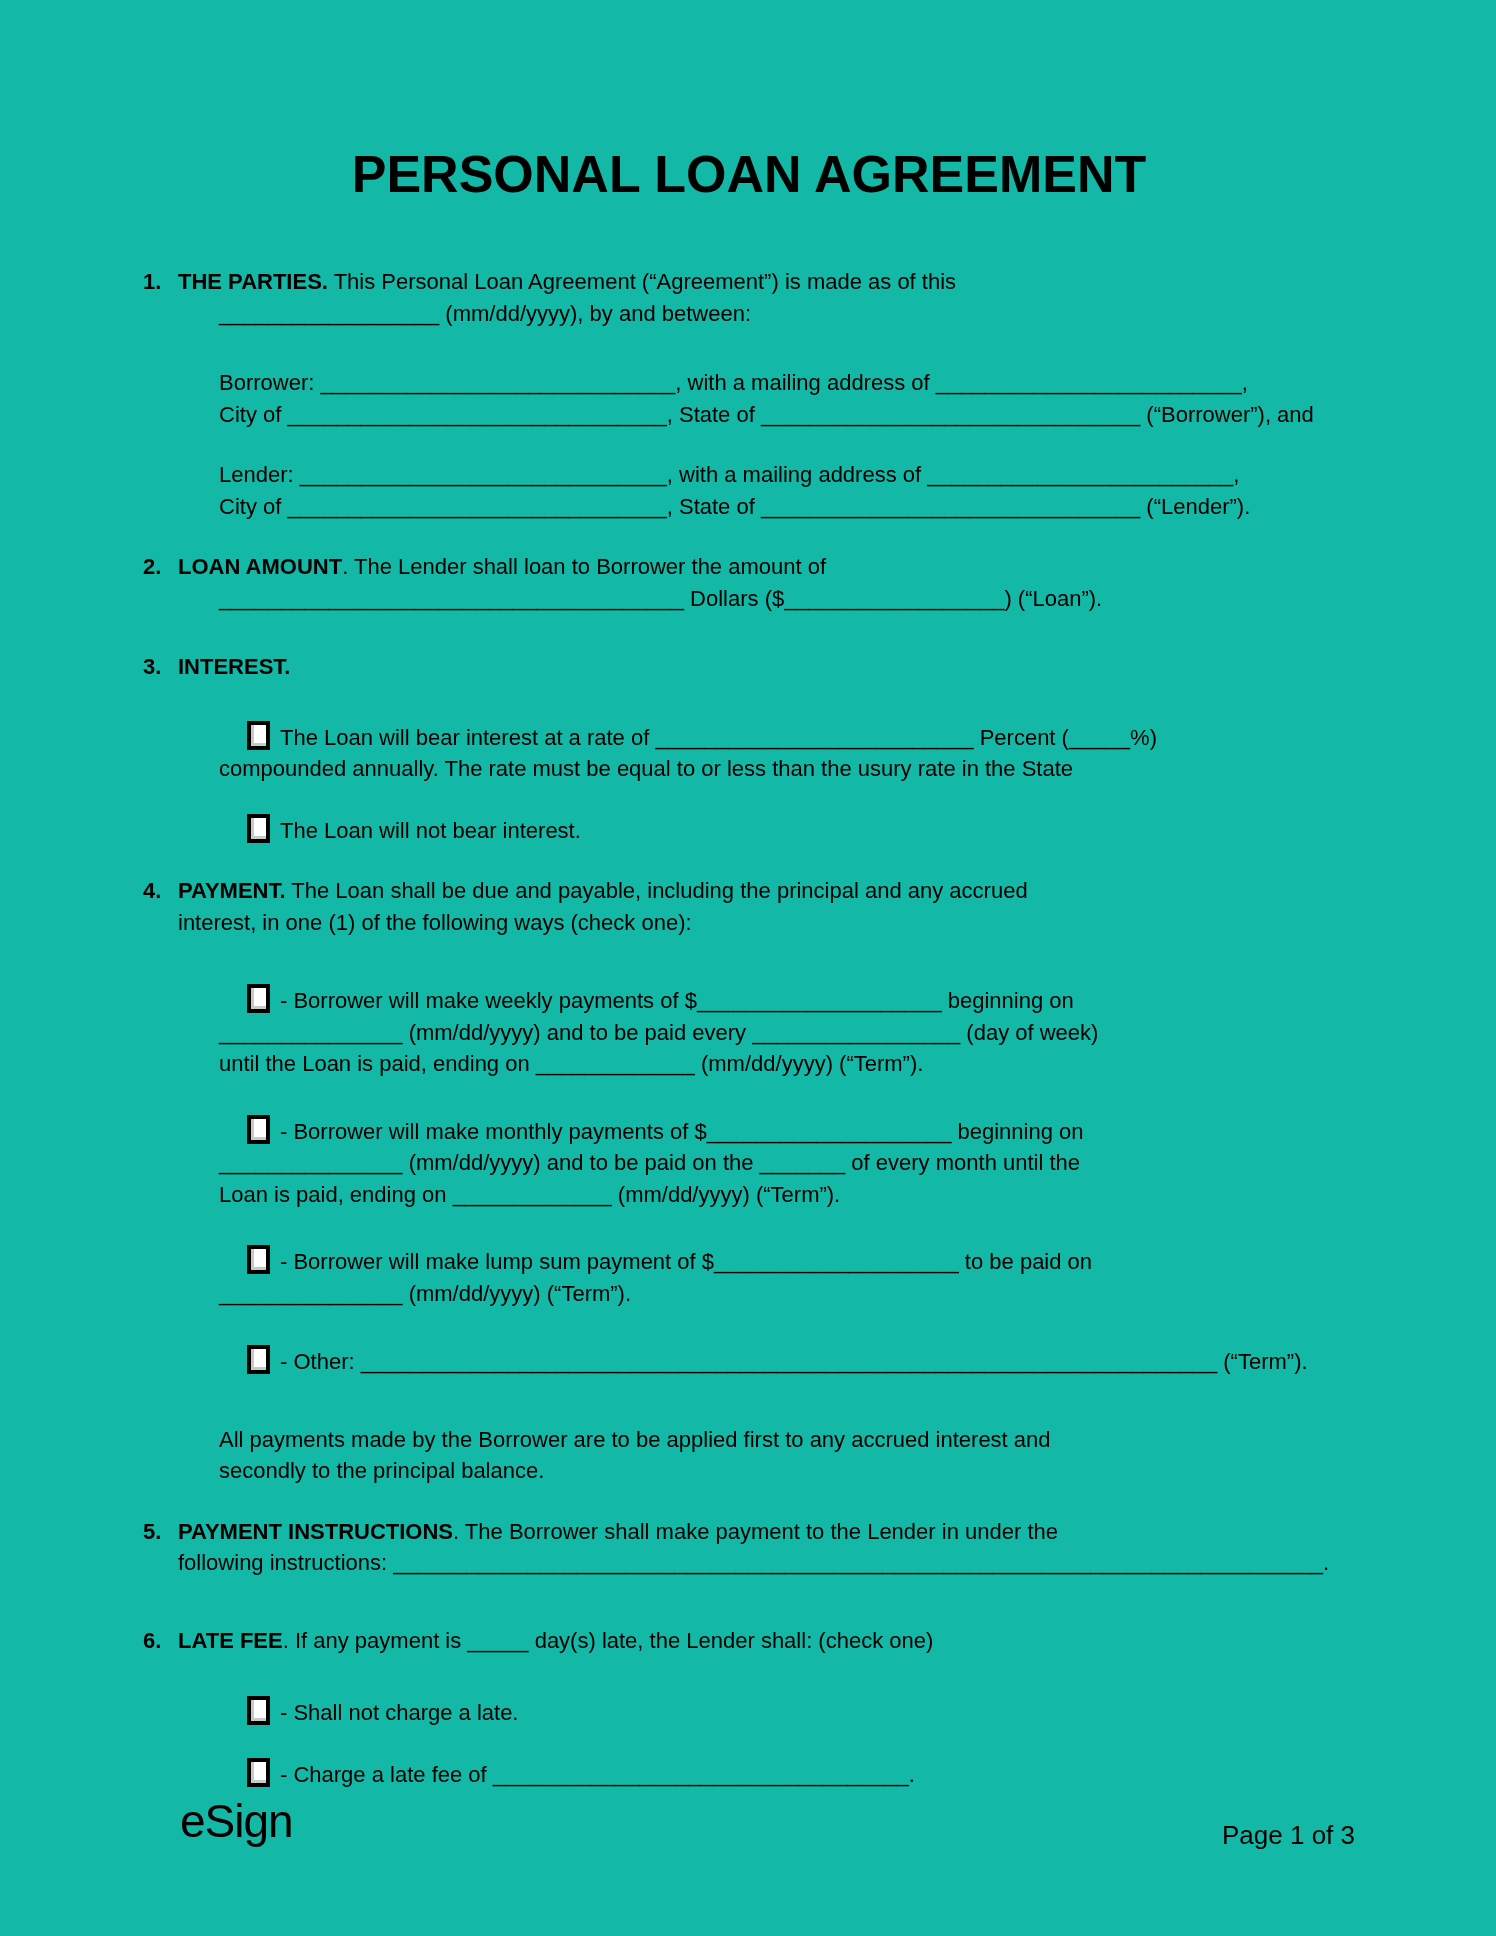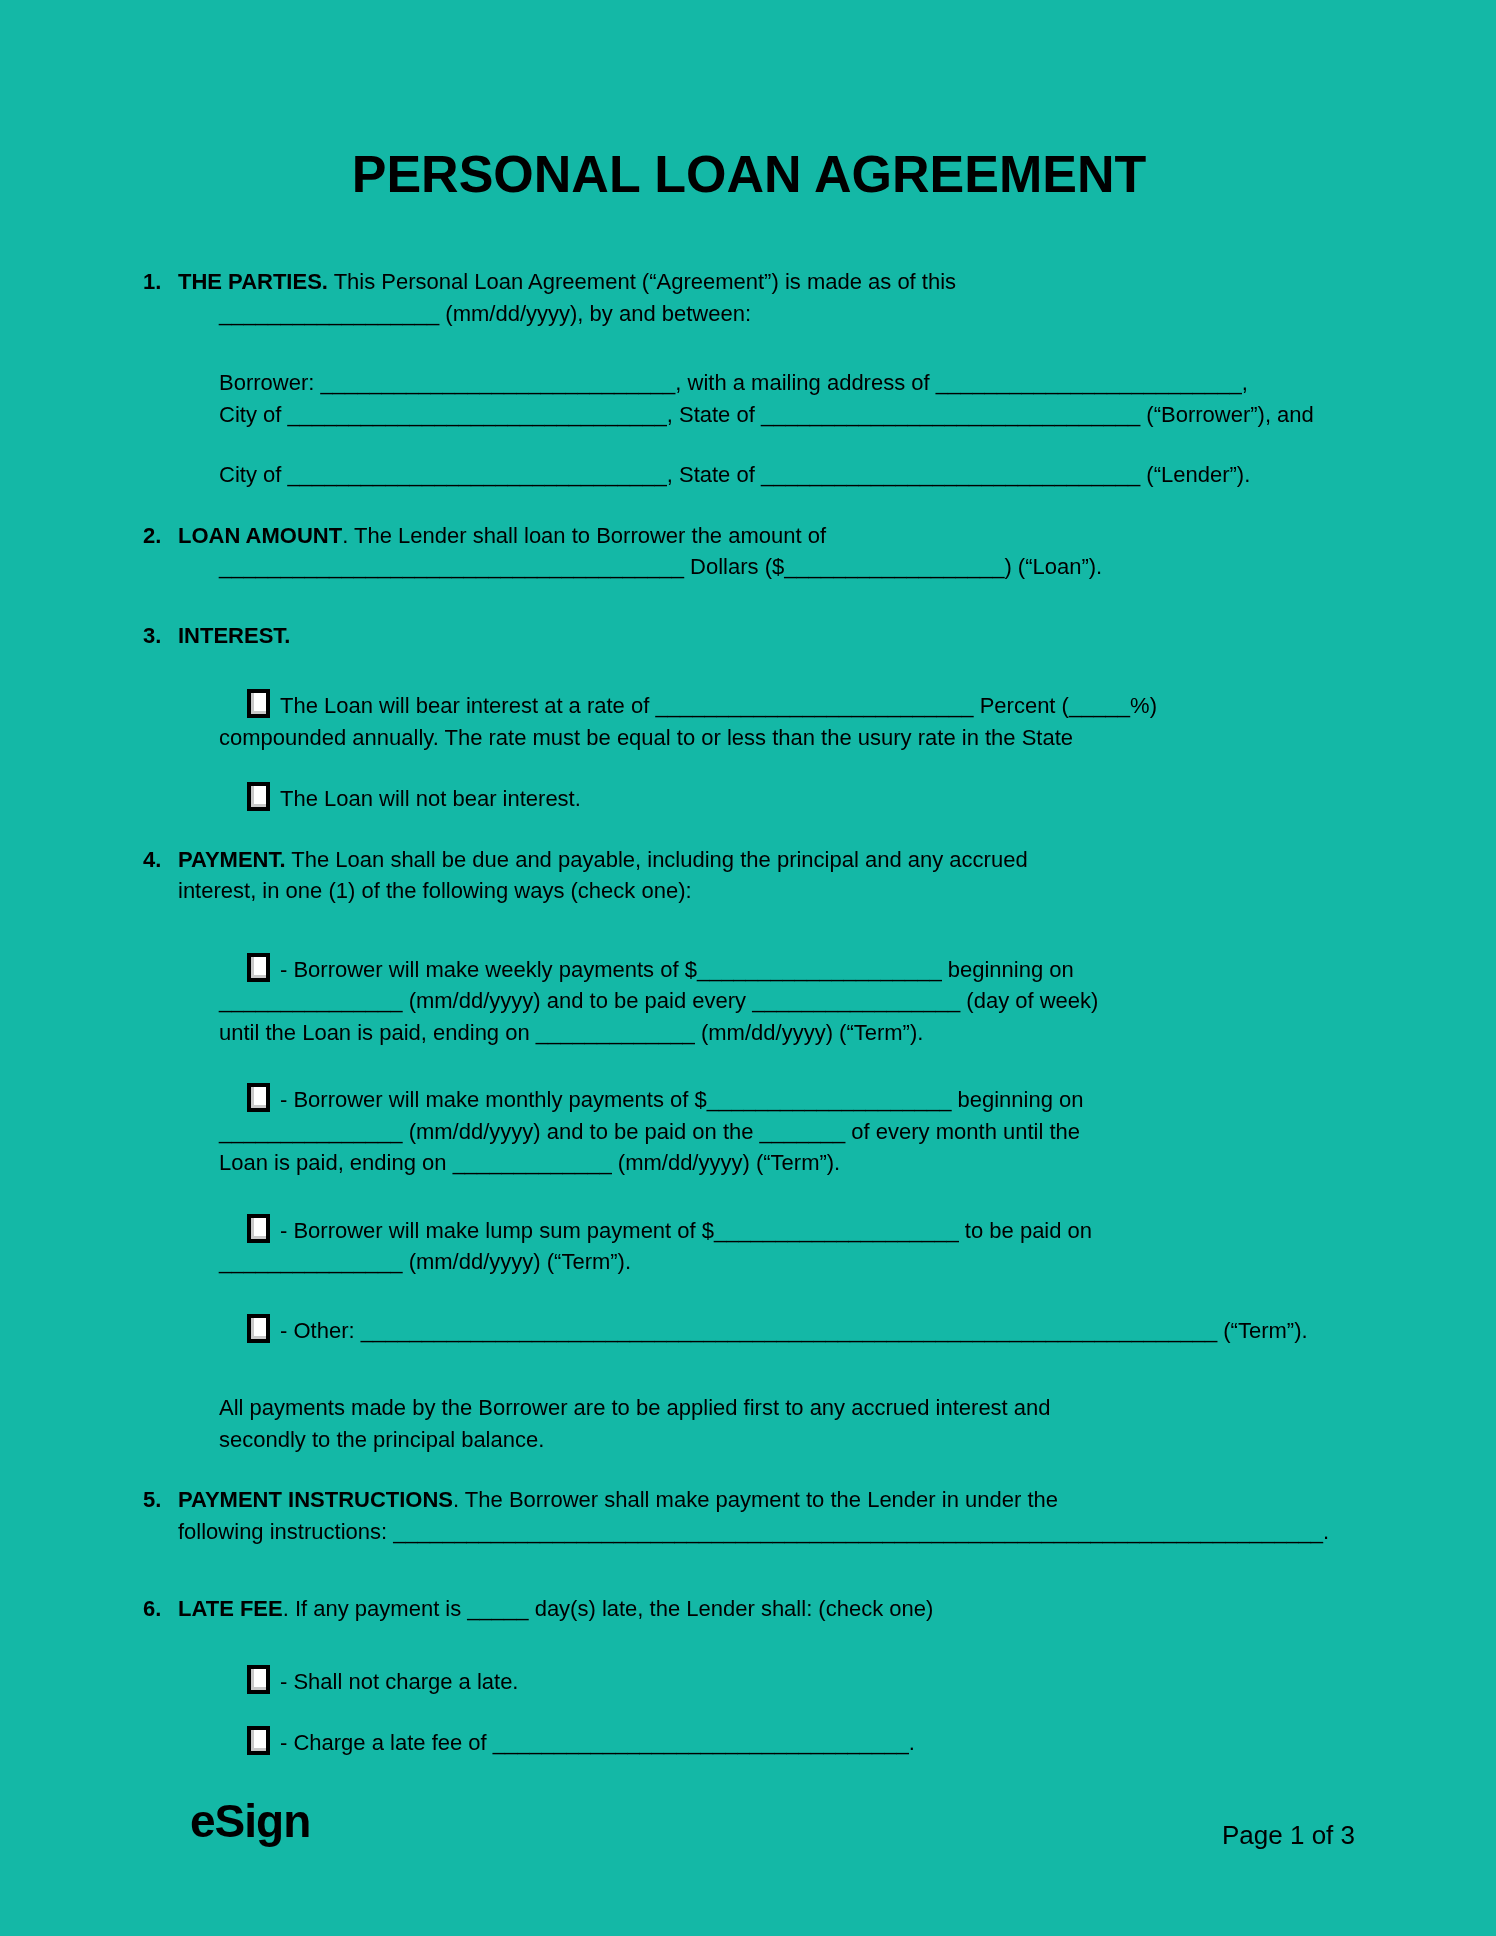--- a/index.html
+++ b/index.html
@@ -27,22 +27,22 @@
   .cb{
     display:inline-block;width:15px;height:21px;
     border:4px solid #000;background:#fff;
     box-shadow:inset 2px -2px 0 1px #c9c9c9;
     vertical-align:-5px;margin-right:10px;
   }
   .mt64{margin-top:64px}.mt38{margin-top:38px}.mt37{margin-top:37px}
   .mt36{margin-top:36px}.mt35{margin-top:35px}.mt30{margin-top:46px}
   .mt29{margin-top:29px}.mt40{margin-top:40px}
   .footer-brand{
-    position:absolute;left:190px;top:1806px;
-    font-weight:bold;font-size:46px;letter-spacing:-1px;
+    position:absolute;left:180px;top:1806px;
+    font-weight:normal;font-size:46px;letter-spacing:-1px;
   }
   .footer-page{
     position:absolute;right:141px;top:1820px;
     font-size:26px;
   }
 </style>
 </head>
 <body>
 
 <div class="page">
@@ -55,20 +55,21 @@
       <span class="line"><b>THE PARTIES.</b><span> This Personal Loan Agreement (“Agreement”) is made as of this</span></span>
       <span class="line ind">__________________ (mm/dd/yyyy), by and between:</span>
     </div>
 
     <div class="subp mt38">
       <span class="line">Borrower: _____________________________, with a mailing address of _________________________,</span>
       <span class="line">City of _______________________________, State of _______________________________ (“Borrower”), and</span>
     </div>
 
     <div class="subp mt29">
+      <span class="line">Lender: ______________________________, with a mailing address of _________________________,</span>
       <span class="line">City of _______________________________, State of _______________________________ (“Lender”).</span>
     </div>
 
     <div class="sec mt29">
       <span class="num">2.</span>
       <span class="line"><b>LOAN AMOUNT</b><span>. The Lender shall loan to Borrower the amount of</span></span>
       <span class="line ind">______________________________________ Dollars ($__________________) (“Loan”).</span>
     </div>
 
     <div class="sec mt37">

